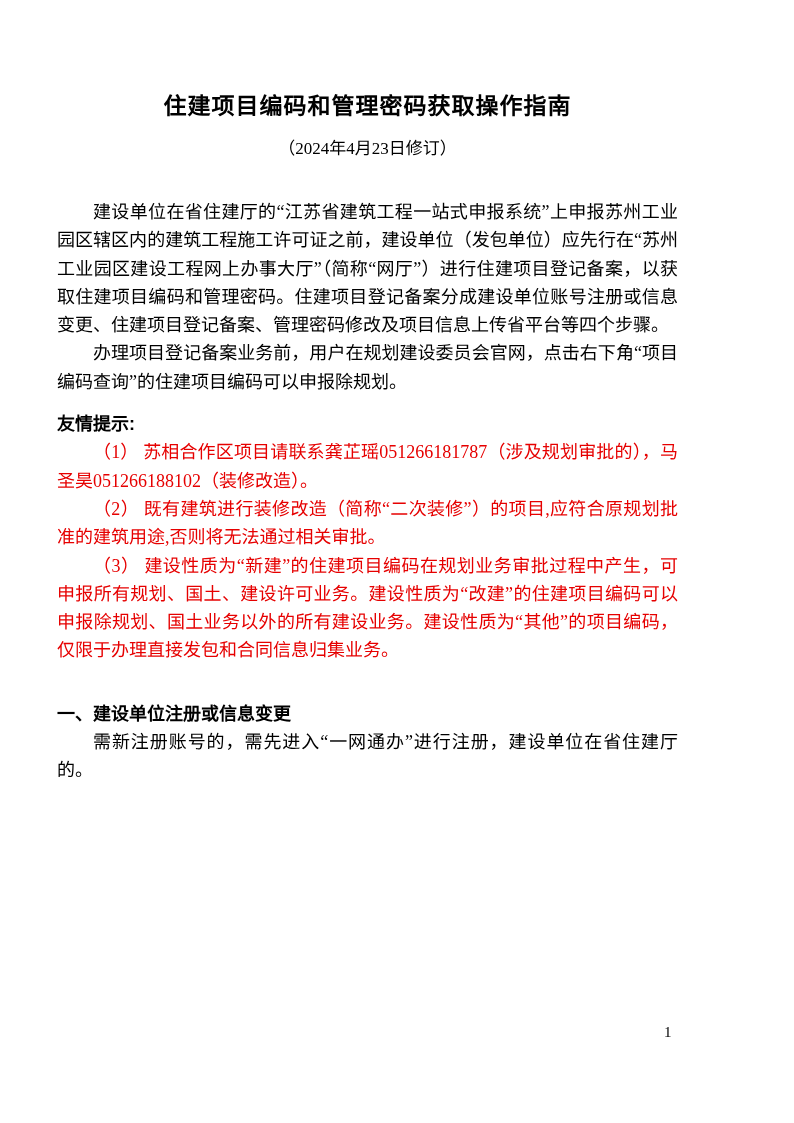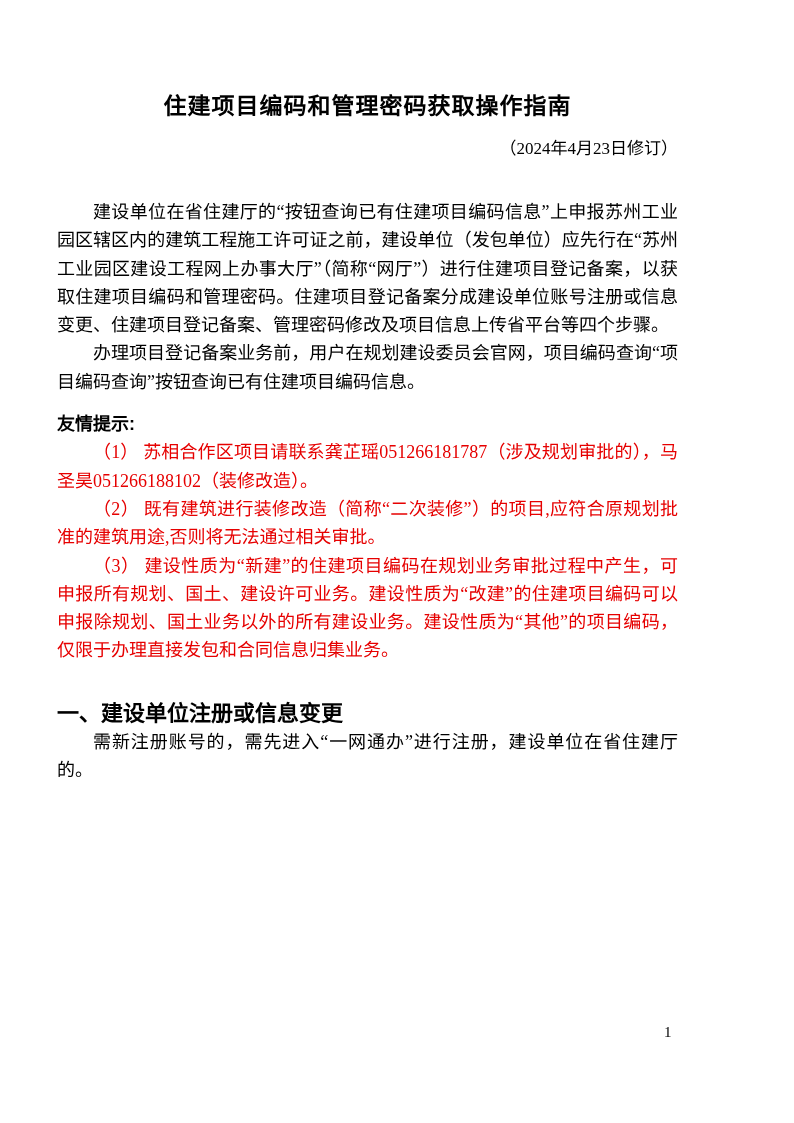--- a/index.html
+++ b/index.html
@@ -24,21 +24,21 @@
     margin: 0;
     text-align: center;
     font-size: 23px;
     line-height: 33px;
     font-weight: bold;
     letter-spacing: 1px;
     font-family: "Liberation Serif", "DejaVu Serif", serif;
   }
   .doc-subtitle {
     margin-top: 14px;
-    text-align: right;
+    text-align: center;
     font-size: 17px;
     line-height: 24px;
   }
   .para {
     margin: 0;
     font-size: 18px;
     line-height: 28.3px;
     text-align: justify;
     text-indent: 2em;
     word-break: break-all;
@@ -59,21 +59,21 @@
   .support-line {
     margin: 7px 0 0 0;
     font-size: 18px;
     line-height: 28.3px;
     text-indent: 2em;
     font-weight: bold;
     font-family: "Liberation Sans", "DejaVu Sans", sans-serif;
   }
   .section-heading {
     margin: 35px 0 0 0;
-    font-size: 22px;
+    font-size: 18px;
     line-height: 28.3px;
     font-weight: bold;
     font-family: "Liberation Sans", "DejaVu Sans", sans-serif;
   }
   .page-number {
     position: absolute;
     left: 664px;
     top: 1022px;
     font-size: 15px;
     line-height: 20px;
@@ -83,24 +83,24 @@
 </head>
 <body>
 
 <div class="page">
   <div class="content">
 
     <h1 class="doc-title">住建项目编码和管理密码获取操作指南</h1>
 
     <div class="doc-subtitle">（2024年4月23日修订）</div>
 
-    <p class="para first">建设单位在省住建厅的“按钮查询已有住建项目编码信息”上申报苏州工业园区辖区内的建筑工程施工许可证之前，建设单位（发包单位）应先行在“苏州工业园区建设工程网上办事大厅”（简称“网厅”）进行住建项目登记备案，以获取住建项目编码和管理密码。住建项目登记备案分成建设单位账号注册或信息变更、住建项目登记备案、管理密码修改及项目信息上传省平台等四个步骤。</p>
+    <p class="para first">建设单位在省住建厅的“江苏省建筑工程一站式申报系统”上申报苏州工业园区辖区内的建筑工程施工许可证之前，建设单位（发包单位）应先行在“苏州工业园区建设工程网上办事大厅”（简称“网厅”）进行住建项目登记备案，以获取住建项目编码和管理密码。住建项目登记备案分成建设单位账号注册或信息变更、住建项目登记备案、管理密码修改及项目信息上传省平台等四个步骤。</p>
 
 
-    <p class="para">办理项目登记备案业务前，用户在规划建设委员会官网，项目编码查询“项目编码查询”按钮查询已有住建项目编码信息。</p>
+    <p class="para">办理项目登记备案业务前，用户在规划建设委员会官网，点击右下角“项目编码查询”的住建项目编码可以申报除规划。</p>
 
     <div class="tips-heading">友情提示:</div>
 
     <p class="para tip">（1） 苏相合作区项目请联系龚芷瑶051266181787（涉及规划审批的），马圣昊051266188102（装修改造）。</p>
 
     <p class="para tip">（2） 既有建筑进行装修改造（简称“二次装修”）的项目,应符合原规划批准的建筑用途,否则将无法通过相关审批。</p>
 
     <p class="para tip">（3） 建设性质为“新建”的住建项目编码在规划业务审批过程中产生，可申报所有规划、国土、建设许可业务。建设性质为“改建”的住建项目编码可以申报除规划、国土业务以外的所有建设业务。建设性质为“其他”的项目编码，仅限于办理直接发包和合同信息归集业务。</p>
 
 

